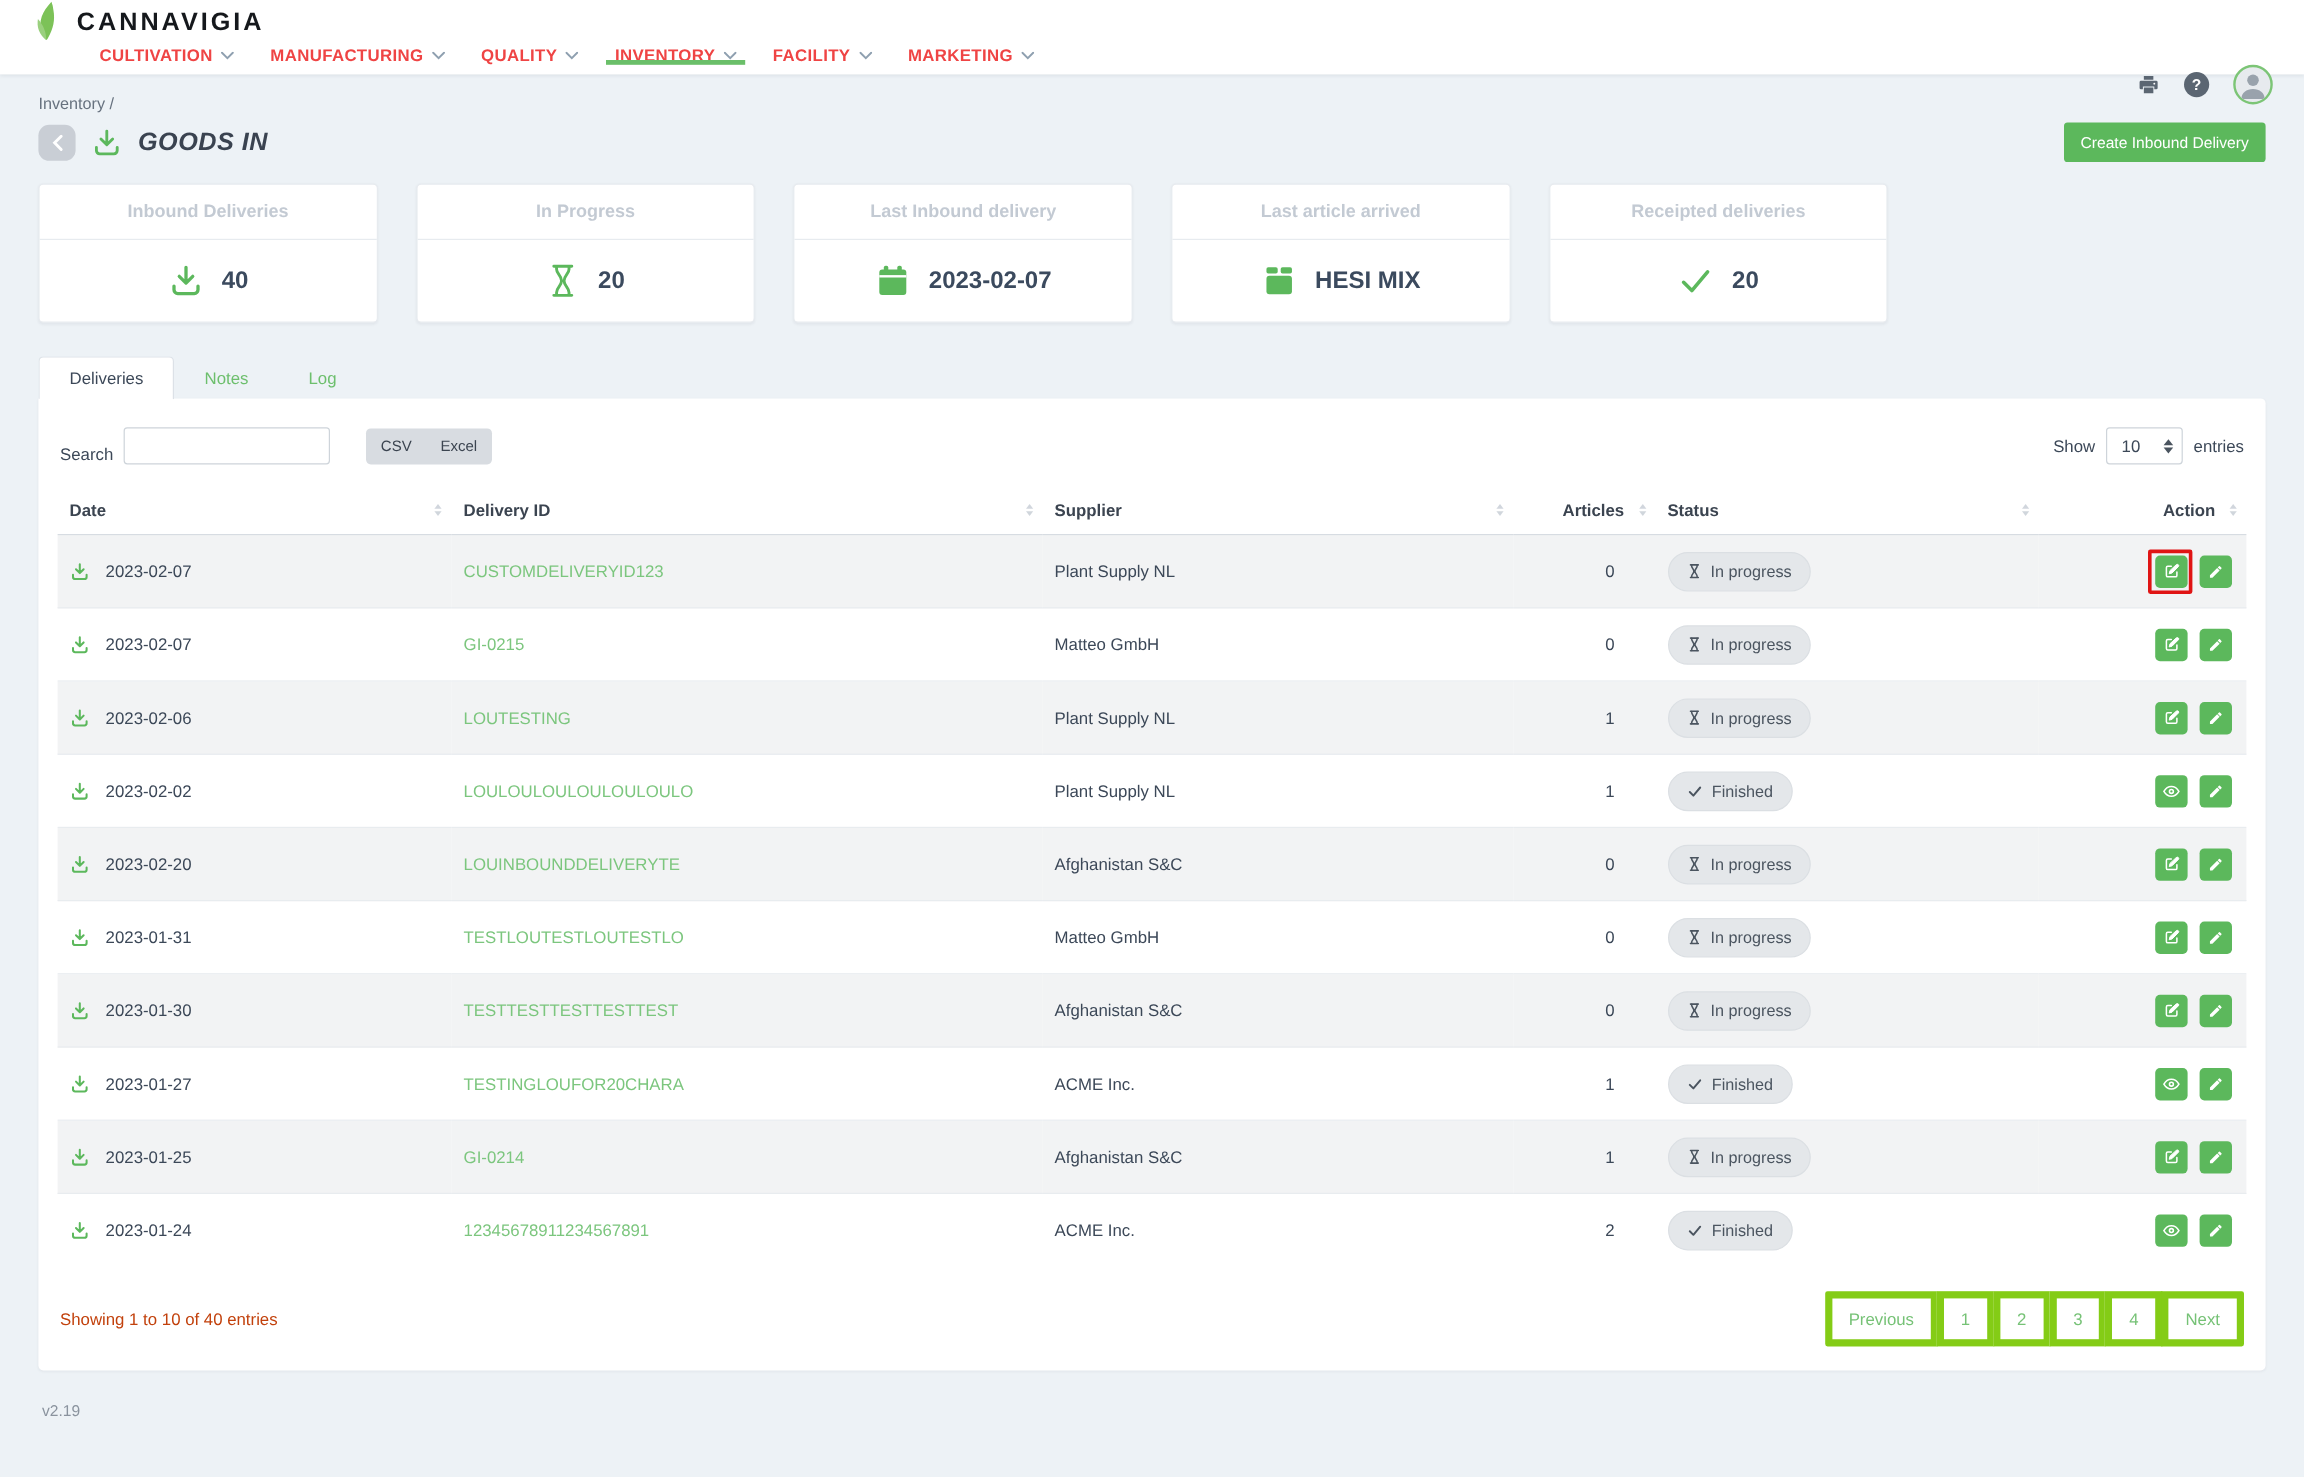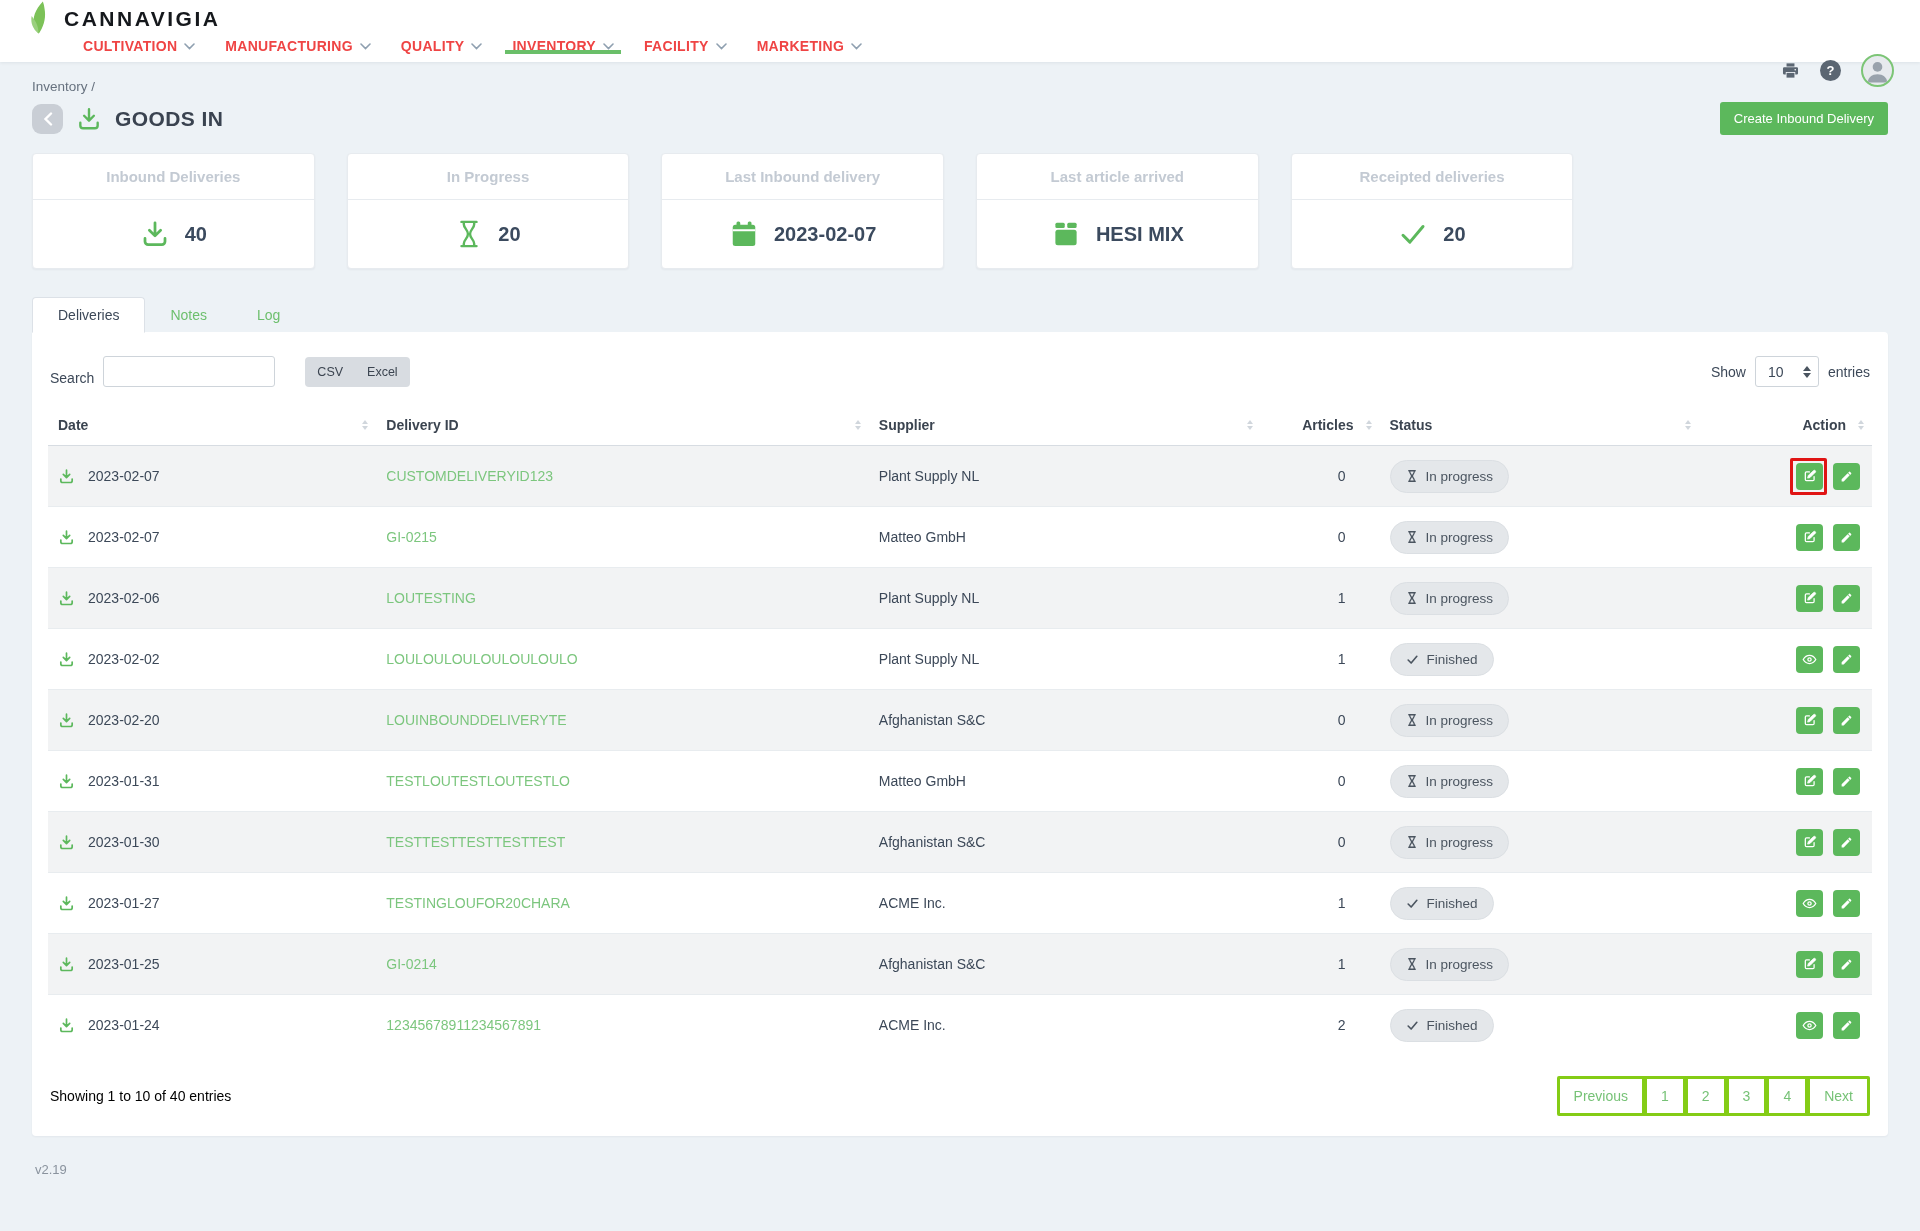--- a/index.html
+++ b/index.html
@@ -38,21 +38,21 @@
   }
 
   
   .page { padding:0 32px; }
   .breadcrumb { padding-top:17px; font-size:13.5px; color:#67727f; }
   .title-row { margin-top:8px; display:flex; align-items:center; gap:13px; }
   .back-btn {
     width:31px; height:30px; border:none; border-radius:9px; background:#c9ced5;
     display:flex; align-items:center; justify-content:center; cursor:pointer;
   }
-  .page-title { font-size:21px; font-weight:700; color:#3a4350; letter-spacing:.4px; }
+  .page-title { font-size:21px; font-weight:700; color:#3a4350; letter-spacing:.4px;font-style:italic; }
   .create-btn {
     margin-left:auto; background:#5cb85c; color:#fff; border:none; border-radius:3px;
     font-size:13px; padding:9px 14px; cursor:pointer; font-family:inherit;
   }
 
   
   .stats { margin-top:18px; display:grid; grid-template-columns:repeat(6,1fr); gap:32px; }
   .card {
     background:#fff; border:1px solid #e7ebef; border-radius:4px;
     box-shadow:0 1px 2px rgba(30,40,50,.05);
@@ -128,24 +128,24 @@
     vertical-align:middle; position:relative;
   }
   .act-wrap { position:relative; display:inline-block; vertical-align:middle; }
   .red-box {
     position:absolute; left:0; top:-5px; bottom:-5px; right:-4px; width:37px;
     border:3px solid #e01414; border-radius:2px; pointer-events:none; z-index:3;
   }
 
   
   .table-footer { margin-top:20px; display:flex; align-items:center; justify-content:space-between; padding:0 2px; }
-  .showing { font-size:14px; color:#000000;text-align:center; }
+  .showing { font-size:14px; color:#c2410c;text-align:center; }
   .pagination { display:flex; }
   .pg-btn {
-    border:3px solid #84cc16; background:#fff; color:#76c276; font-family:inherit;
+    border:6px solid #84cc16; background:#fff; color:#76c276; font-family:inherit;
     font-size:14px; padding:9px 14px; margin-left:-1px; cursor:pointer; min-width:40px;text-align:right;
   }
   .pg-btn:first-child { margin-left:0; border-radius:2px 0 0 2px; }
   .pg-btn:last-child { border-radius:0 2px 2px 0; }
   .version { margin:26px 0 14px 3px; font-size:13px; color:#8a939e; }
 </style>
 </head>
 <body>
 
 <header class="topnav">

